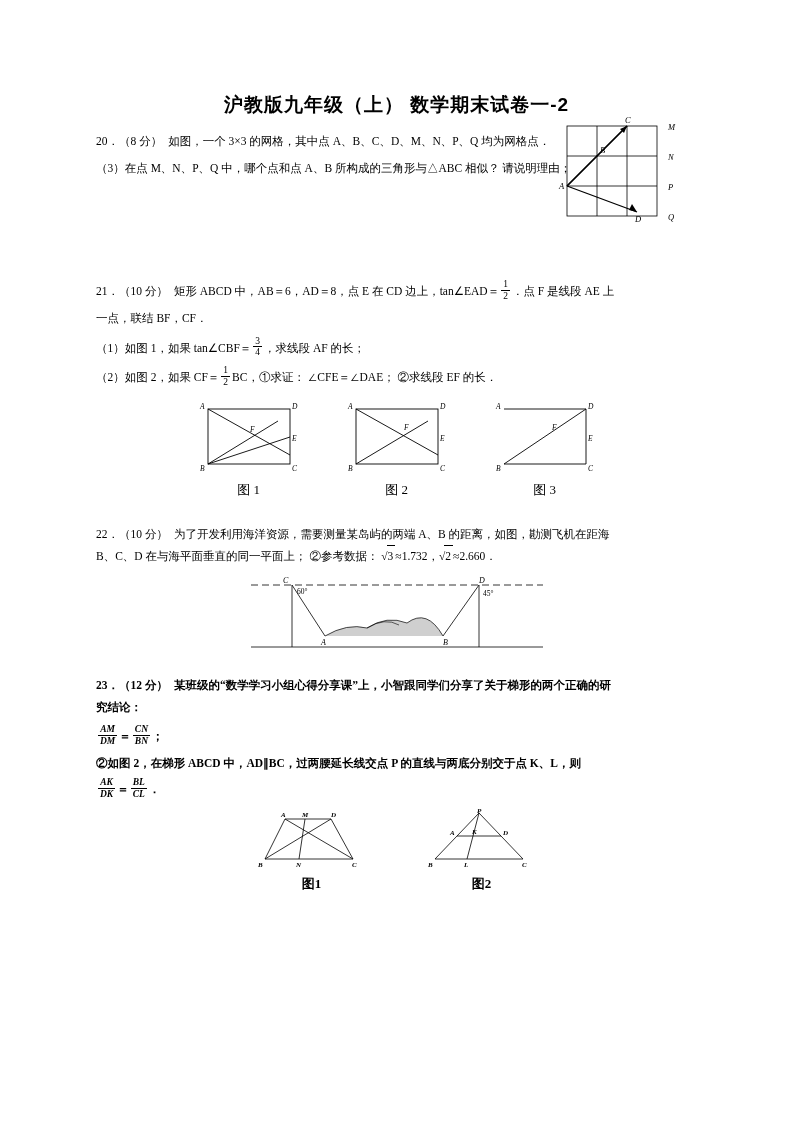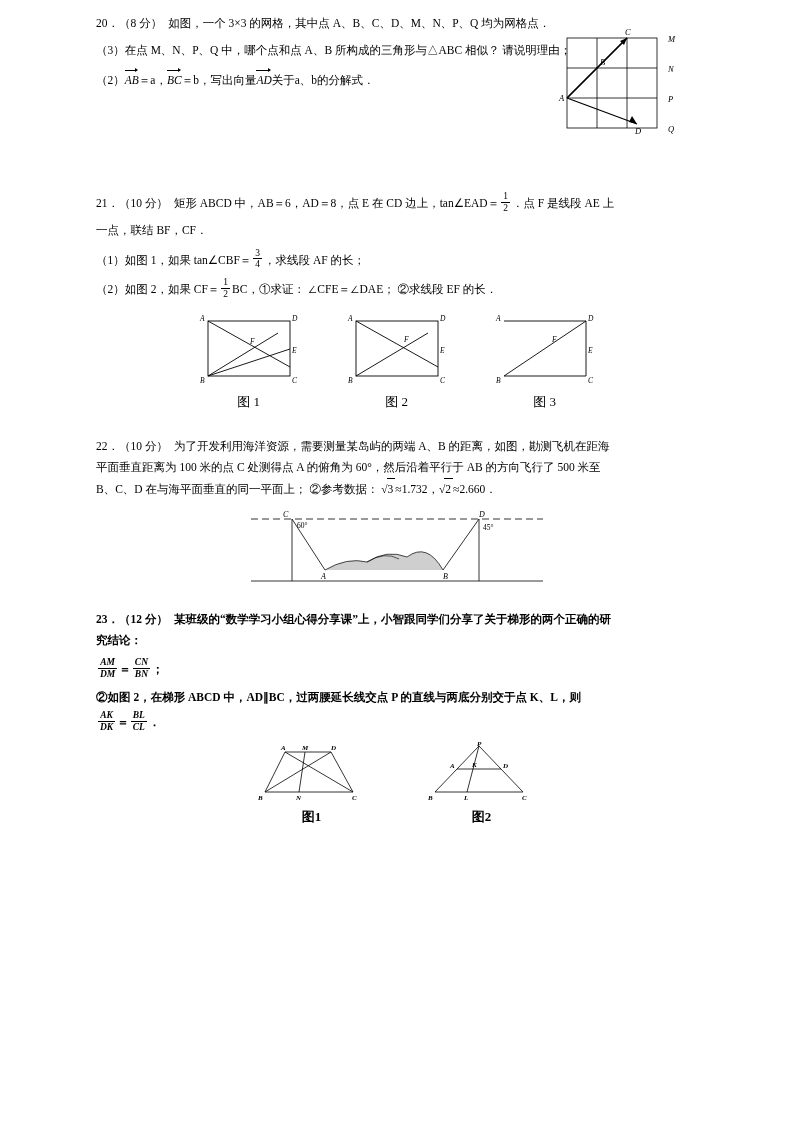--- a/index.html
+++ b/index.html
@@ -111,30 +111,28 @@
     margin: -68px 0 0 0;
   }
   svg { display: block; }
   .clearfix::after { content: ""; display: block; clear: both; }
 </style>
 </head>
 <body>
 
 <div class="page">
 
+  <div class="doc-title">沪教版九年级（上） 数学期末试卷一-2</div>
 
 
   <div class="q clearfix">
     <span class="num">20．</span><span class="pts">（8 分）</span><span>如图，一个 3×3 的网格，其中点 A、B、C、D、M、N、P、Q 均为网格点．</span>
 
     <div class="sub-item">（3）在点 M、N、P、Q 中，哪个点和点 A、B 所构成的三角形与△ABC 相似？ 请说明理由；</div>
 
-    <div class="sub-item">
-      <span>（2）</span><span class="vecwrap"><span class="bar"></span><span class="it">AB</span></span><span>＝a，</span><span class="vecwrap"><span class="bar"></span><span class="it">BC</span></span><span>＝b，写出向量</span><span class="vecwrap"><span class="bar"></span><span class="it">AD</span></span><span>关于a、b的分解式．</span>
-    </div>
 
     <div class="right-fig">
       <svg width="160" height="115" viewBox="0 0 160 115">
         <g stroke="#000" stroke-width="0.8" fill="none">
           <rect x="30" y="14" width="90" height="90"></rect>
           <line x1="60" y1="14" x2="60" y2="104"></line>
           <line x1="90" y1="14" x2="90" y2="104"></line>
           <line x1="30" y1="44" x2="120" y2="44"></line>
           <line x1="30" y1="74" x2="120" y2="74"></line>
         </g>
@@ -225,21 +223,20 @@
             <text x="102" y="72">C</text>
           </g>
         </svg>
         <div class="fig-cap">图 3</div>
       </div>
     </div>
   </div>
 
   <div class="q" style="margin-top:22px;">
     <span class="num">22．</span><span class="pts">（10 分）</span><span>为了开发利用海洋资源，需要测量某岛屿的两端 A、B 的距离，如图，勘测飞机在距海</span>
-    <div>平面垂直距离为 100 米的点 C 处测得点 A 的俯角为 60°，然后沿着平行于 AB 的方向飞行了 500 米至</div>
     <div>
       <span>B、C、D 在与海平面垂直的同一平面上； ②参考数据：</span>
       <span>√<span class="sqrt">3</span></span><span>≈1.732，</span><span>√<span class="sqrt">2</span></span><span>≈2.660．</span>
     </div>
 
     <div style="display:flex; justify-content:center; margin-top:6px;">
       <svg width="300" height="82" viewBox="0 0 300 82">
         <g stroke="#000" stroke-width="0.8" fill="none">
           <line x1="4" y1="12" x2="296" y2="12" stroke-dasharray="7,4"></line>
           <line x1="4" y1="74" x2="296" y2="74"></line>

